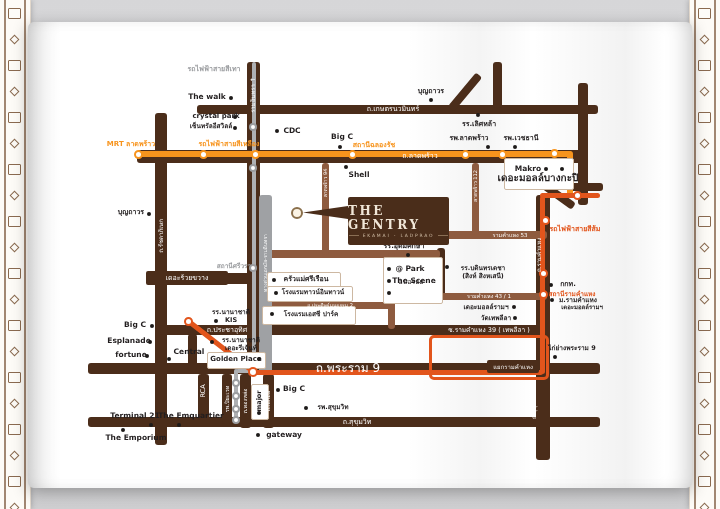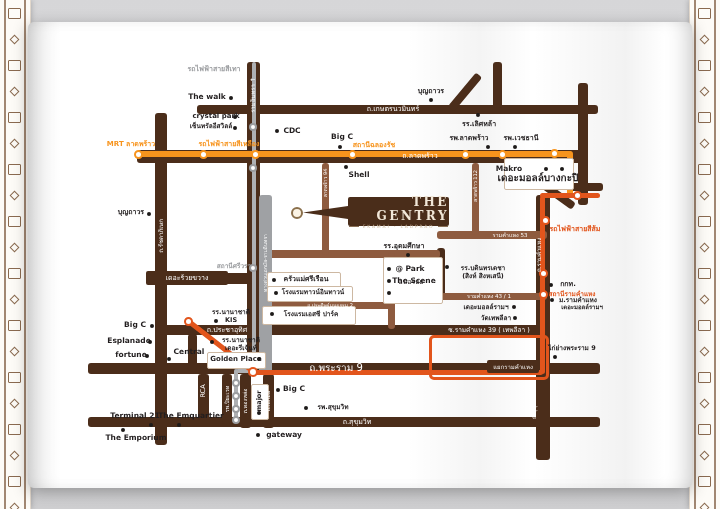--- a/index.html
+++ b/index.html
@@ -18,22 +18,22 @@
   .stage{position:absolute;left:0;top:0;width:720px;height:509px;z-index:3;}
   .seg{position:absolute;border-radius:3px;}
   .stn{position:absolute;background:#fff;border-radius:50%;box-sizing:border-box;}
   .card{position:absolute;background:#fff;border:1px solid #cdb8a2;border-radius:2px;}
   .lbl{position:absolute;white-space:pre;text-align:center;line-height:1.25;}
   .dot{position:absolute;background:#1d1a19;border-radius:50%;}
   .ibox{position:absolute;color:#fff;text-align:center;border-radius:2px;}
   .spur{position:absolute;border:3px solid #E2551C;border-radius:5px;background:transparent;}
   .orn{position:absolute;box-sizing:border-box;}
   
-  .logo{position:absolute;left:348px;top:197px;width:101px;height:29px;background:#4a2d1a;
-        border-radius:2px;z-index:9;display:flex;flex-direction:column;align-items:center;justify-content:center;text-align:right;}
+  .logo{position:absolute;left:348px;top:197px;width:101px;height:48px;background:#4a2d1a;
+        border-radius:2px;z-index:9;display:flex;flex-direction:column;align-items:center;justify-content:center;}
   .logo-title{font-family:"DejaVu Serif",serif;font-weight:bold;font-size:12px;letter-spacing:2.5px;color:#f1e7d8;}
   .logo-sub{display:flex;align-items:center;gap:4px;margin-top:1px;}
   .logo-sub span{font-size:4.5px;letter-spacing:1.8px;color:#cdbaa2;}
   .logo-sub i{display:block;width:10px;height:1px;background:#8a6f55;}
   .logo-tail{position:absolute;left:303px;top:206px;width:45px;height:13px;background:#4a2d1a;
              clip-path:polygon(0 50%,100% 0,100% 100%);z-index:8;}
   .logo-pin{position:absolute;left:291px;top:207px;width:12px;height:12px;border-radius:50%;
             background:#fbf3e4;border:2.5px solid #8a6f4b;box-sizing:border-box;z-index:9;}
 </style>
 </head>
@@ -166,21 +166,21 @@
       <div class="stn" style="left: 232px; top: 379px; width: 8px; height: 8px; border: 2px solid rgb(155, 157, 160); z-index: 6;"></div>
       <div class="stn" style="left: 232px; top: 392px; width: 8px; height: 8px; border: 2px solid rgb(155, 157, 160); z-index: 6;"></div>
       <div class="stn" style="left: 232px; top: 405px; width: 8px; height: 8px; border: 2px solid rgb(155, 157, 160); z-index: 6;"></div>
       <div class="stn" style="left: 232px; top: 416px; width: 8px; height: 8px; border: 2px solid rgb(155, 157, 160); z-index: 6;"></div>
       <div class="ibox" style="left: 146px; top: 271px; width: 82px; height: 14px; background: rgb(75, 45, 26); font-size: 7px; line-height: 14px; z-index: 7;">เดอะร้วยขวาง</div>
       <div class="ibox" style="left: 487px; top: 360px; width: 52px; height: 13px; background: rgb(75, 45, 26); font-size: 6px; line-height: 13px; z-index: 7;">แยกรามคำแหง</div>
       <div class="lbl" style="left: 393px; top: 109px; font-size: 7px; color: rgb(255, 255, 255); z-index: 7; transform: translate(-50%, -50%);">ถ.เกษตรนวมินทร์</div>
       <div class="lbl" style="left: 420px; top: 156px; font-size: 7px; color: rgb(255, 255, 255); z-index: 7; transform: translate(-50%, -50%);">ถ.ลาดพร้าว</div>
       <div class="lbl" style="left: 227px; top: 330px; font-size: 7px; color: rgb(255, 255, 255); z-index: 7; transform: translate(-50%, -50%);">ถ.ประชาอุทิศ</div>
       <div class="lbl" style="left: 489px; top: 330px; font-size: 6.5px; color: rgb(255, 255, 255); z-index: 7; transform: translate(-50%, -50%); text-align: right;">ซ.รามคำแหง 39 ( เทพลีลา )</div>
-      <div class="lbl" style="left: 336px; top: 368px; font-size: 10px; color: rgb(255, 255, 255); z-index: 7; transform: translate(-50%, -50%);">ถ.พระราม 9</div>
+      <div class="lbl" style="left: 348px; top: 368px; font-size: 12px; color: rgb(255, 255, 255); z-index: 7; transform: translate(-50%, -50%);">ถ.พระราม 9</div>
       <div class="lbl" style="left: 346px; top: 422px; font-size: 7px; color: rgb(255, 255, 255); z-index: 7; transform: translate(-50%, -50%); margin-left: 11px;">ถ.สุขุมวิท</div>
       <div class="lbl" style="left: 510px; top: 235px; font-size: 5.5px; color: rgb(255, 255, 255); z-index: 7; transform: translate(-50%, -50%);">รามคำแหง 53</div>
       <div class="lbl" style="left: 489px; top: 296px; font-size: 5.5px; color: rgb(255, 255, 255); z-index: 7; transform: translate(-50%, -50%);">รามคำแหง 43 / 1</div>
       <div class="lbl" style="left: 330px; top: 305px; font-size: 5px; color: rgb(255, 255, 255); z-index: 7; transform: translate(-50%, -50%);">ถ.ประดิษฐ์มนูธรรม 2</div>
       <div class="lbl" style="left: 161px; top: 236px; font-size: 6px; color: rgb(255, 255, 255); z-index: 7; transform: translate(-50%, -50%) rotate(-90deg);">ถ.รัชดาภิเษก</div>
       <div class="lbl" style="left: 253px; top: 95px; font-size: 6px; color: rgb(255, 255, 255); z-index: 7; transform: translate(-50%, -50%) rotate(-90deg);">รามอินทรา ↑</div>
       <div class="lbl" style="left: 265px; top: 263px; font-size: 5px; color: rgb(255, 255, 255); z-index: 7; transform: translate(-50%, -50%) rotate(-90deg);">ทางด่วนเอกมัย-รามอินทรา</div>
       <div class="lbl" style="left: 539px; top: 255px; font-size: 6px; color: rgb(255, 255, 255); z-index: 7; transform: translate(-50%, -50%) rotate(-90deg);">ถ.รามคำแหง</div>
       <div class="lbl" style="left: 534px; top: 402px; font-size: 6px; color: rgb(255, 255, 255); z-index: 7; transform: translate(-50%, -50%) rotate(-90deg);">ถ.สุขุมวิท 71</div>
       <div class="lbl" style="left: 245px; top: 401px; font-size: 5.5px; color: rgb(255, 255, 255); z-index: 7; transform: translate(-50%, -50%) rotate(-90deg);">ถ.ทองหล่อ</div>
@@ -209,21 +209,21 @@
       <div class="lbl" style="left: 359px; top: 175px; font-size: 7.5px; color: rgb(34, 30, 31); font-weight: bold; z-index: 8; transform: translate(-50%, -50%);">Shell</div>
       <div class="dot" style="left: 343.7px; top: 164.7px; width: 4.6px; height: 4.6px; z-index: 8;"></div>
       <div class="lbl" style="left: 431px; top: 91px; font-size: 7px; color: rgb(34, 30, 31); font-weight: bold; z-index: 8; transform: translate(-50%, -50%);">บุญถาวร</div>
       <div class="dot" style="left: 428.7px; top: 97.7px; width: 4.6px; height: 4.6px; z-index: 8;"></div>
       <div class="lbl" style="left: 479px; top: 124px; font-size: 7px; color: rgb(34, 30, 31); font-weight: bold; z-index: 8; transform: translate(-50%, -50%);">รร.เลิศหล้า</div>
       <div class="dot" style="left: 475.7px; top: 112.7px; width: 4.6px; height: 4.6px; z-index: 8;"></div>
       <div class="lbl" style="left: 469px; top: 138px; font-size: 7px; color: rgb(34, 30, 31); font-weight: bold; z-index: 8; transform: translate(-50%, -50%); font-family: Liberation Serif, serif;">รพ.ลาดพร้าว</div>
       <div class="dot" style="left: 485.7px; top: 144.7px; width: 4.6px; height: 4.6px; z-index: 8;"></div>
       <div class="lbl" style="left: 521px; top: 138px; font-size: 7px; color: rgb(34, 30, 31); font-weight: bold; z-index: 8; transform: translate(-50%, -50%);">รพ.เวชธานี</div>
       <div class="dot" style="left: 512.7px; top: 144.7px; width: 4.6px; height: 4.6px; z-index: 8;"></div>
-      <div class="lbl" style="left: 509px; top: 169px; font-size: 7.5px; color: rgb(34, 30, 31); font-weight: bold; z-index: 8; transform: translate(-50%, -50%);">Makro</div>
+      <div class="lbl" style="left: 528px; top: 169px; font-size: 7.5px; color: rgb(34, 30, 31); font-weight: bold; z-index: 8; transform: translate(-50%, -50%);">Makro</div>
       <div class="dot" style="left: 543.7px; top: 166.7px; width: 4.6px; height: 4.6px; z-index: 8;"></div>
       <div class="dot" style="left: 559.7px; top: 166.7px; width: 4.6px; height: 4.6px; z-index: 8;"></div>
       <div class="lbl" style="left: 538px; top: 178px; font-size: 10px; color: rgb(34, 30, 31); font-weight: bold; z-index: 8; transform: translate(-50%, -50%);">เดอะมอลล์บางกะปิ</div>
       <div class="lbl" style="left: 131px; top: 212px; font-size: 7px; color: rgb(34, 30, 31); font-weight: bold; z-index: 8; transform: translate(-50%, -50%);">บุญถาวร</div>
       <div class="dot" style="left: 146.7px; top: 211.7px; width: 4.6px; height: 4.6px; z-index: 8;"></div>
       <div class="lbl" style="left: 404px; top: 246px; font-size: 7px; color: rgb(34, 30, 31); font-weight: bold; z-index: 8; transform: translate(-50%, -50%);">รร.อุดมศึกษา</div>
       <div class="dot" style="left: 405.7px; top: 252.7px; width: 4.6px; height: 4.6px; z-index: 8;"></div>
       <div class="lbl" style="left: 483px; top: 272px; font-size: 6.5px; color: rgb(34, 30, 31); font-weight: bold; z-index: 8; transform: translate(-50%, -50%);">รร.บดินทรเดชา
 (สิงห์ สิงหเสนี)</div>
       <div class="dot" style="left: 444.7px; top: 264.7px; width: 4.6px; height: 4.6px; z-index: 8;"></div>

